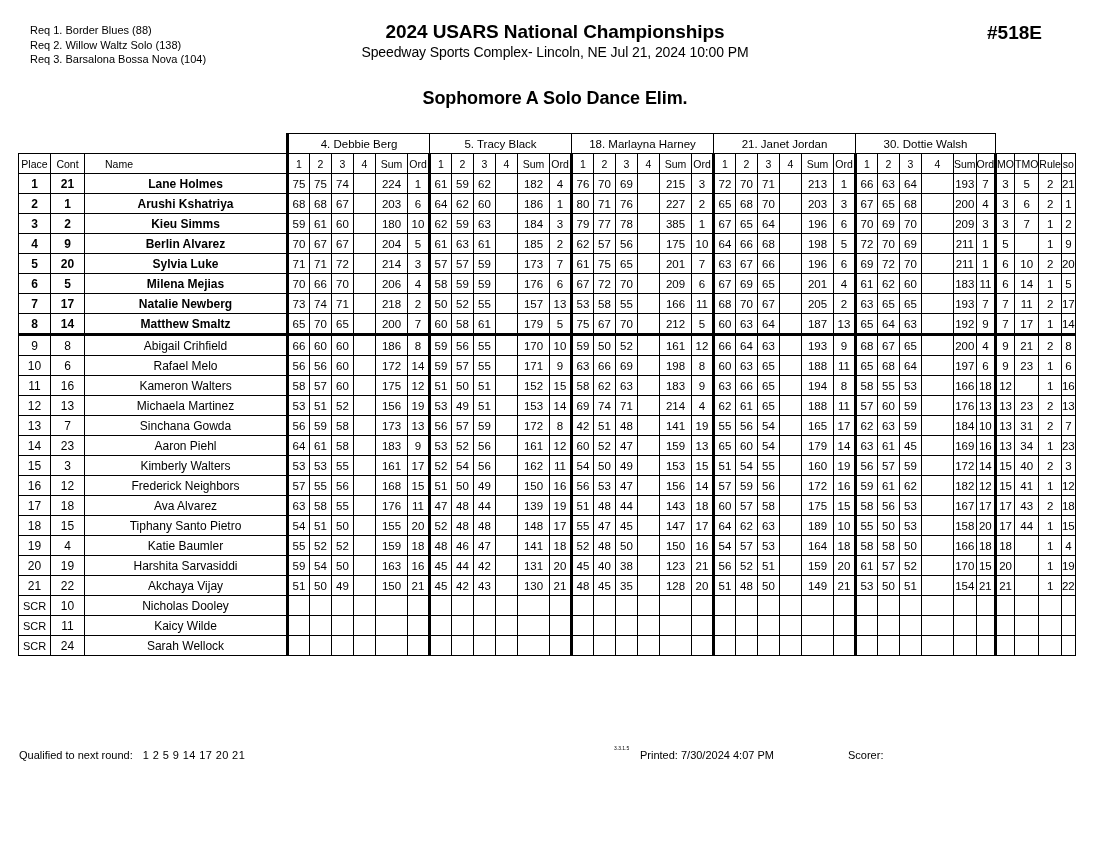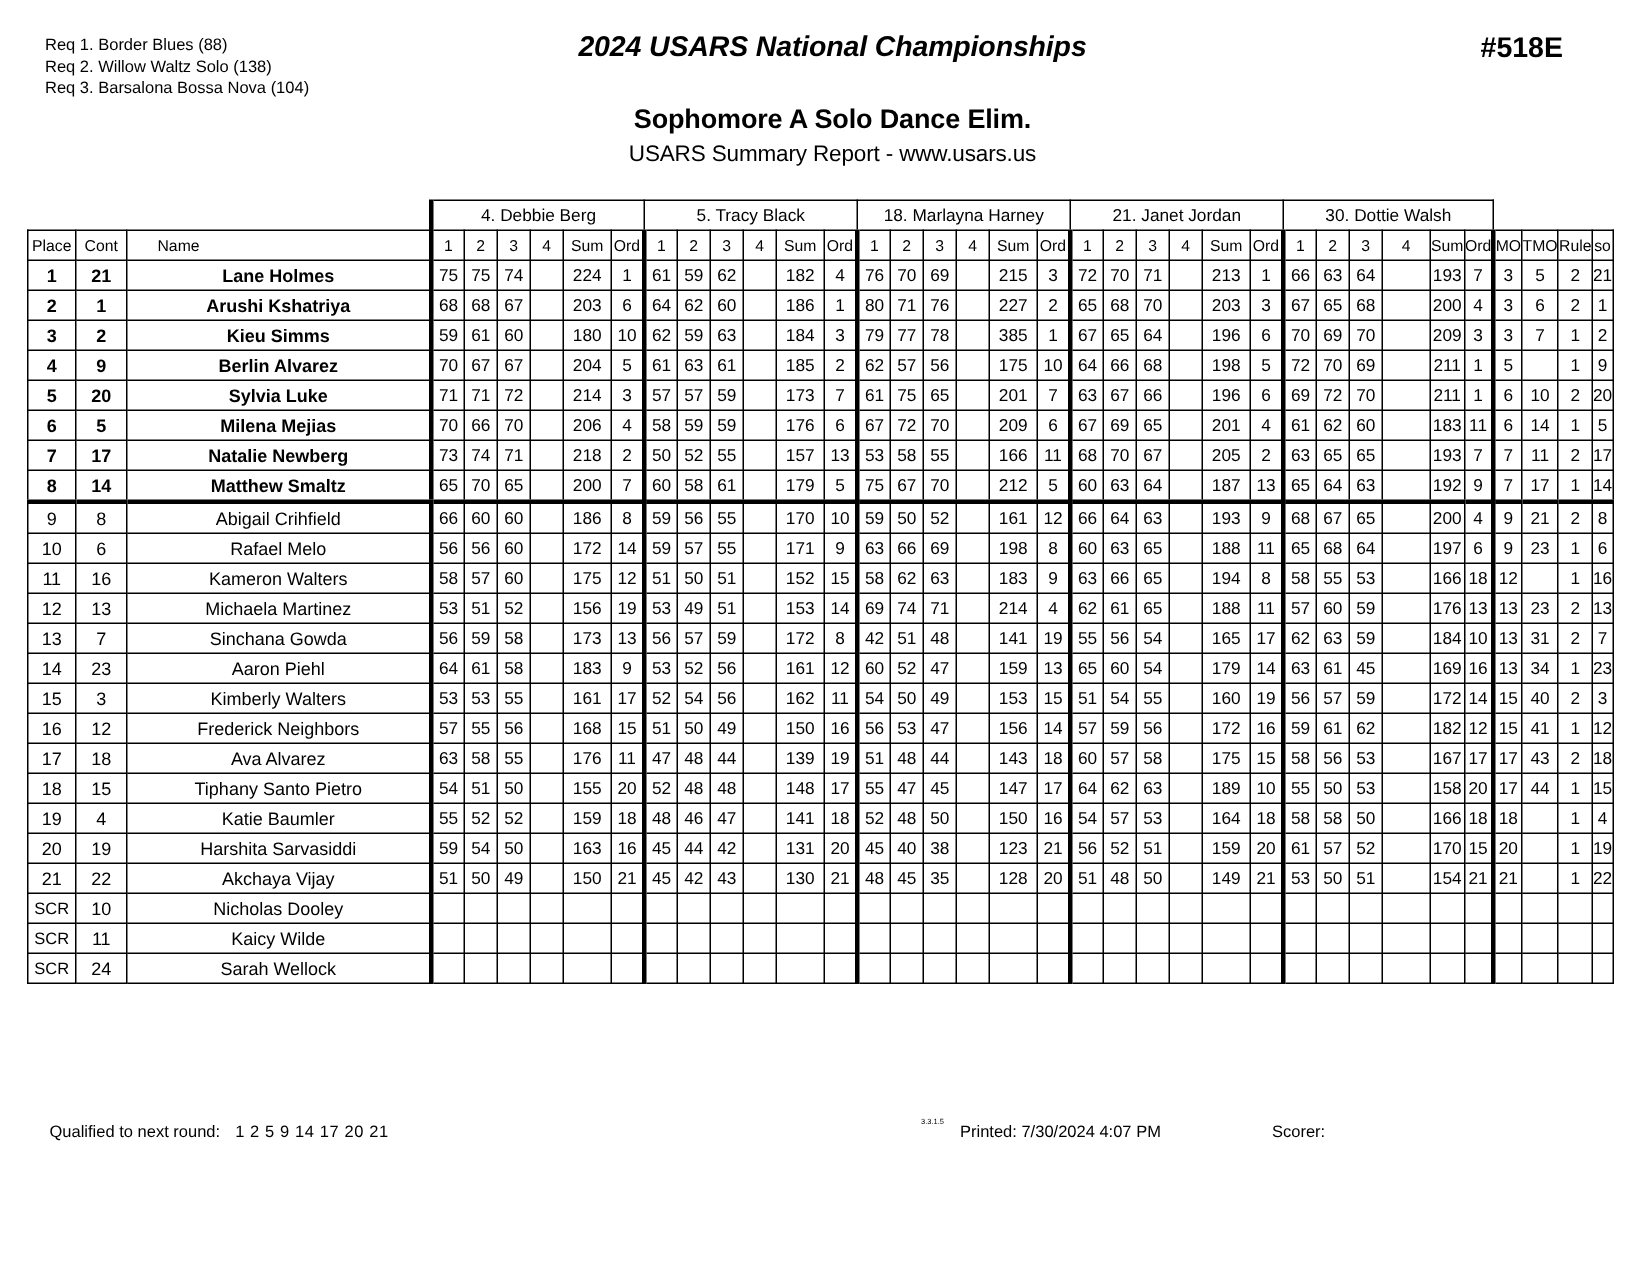--- a/index.html
+++ b/index.html
@@ -34,21 +34,20 @@
     left: 210px;
     top: 20px;
     width: 690px;
     text-align: center;
   }
   .title-main {
     font-size: 19px;
     font-weight: bold;
     letter-spacing: -0.1px;
     line-height: 23px;
-    font-style: italic;
   }
   .title-venue {
     font-size: 14px;
     line-height: 19px;
     letter-spacing: -0.1px;
   }
   .title-event {
     font-size: 18px;
     font-weight: bold;
     line-height: 25px;
@@ -129,39 +128,39 @@
   .scr-row .cell-place { font-size: 11px; font-weight: normal; }
 
   
   .footer {
     position: absolute;
     top: 749px;
     left: 0;
     width: 1100px;
     font-size: 11px;
   }
-  .f-qual { position: absolute; left: 33px; top: 0; white-space: nowrap; }
+  .f-qual { position: absolute; left: 19px; top: 0; white-space: nowrap; }
   .f-qual .q-list { margin-left: 10px; letter-spacing: 0.4px; }
   .f-ver  { position: absolute; left: 614px; top: -4px; font-size: 5px; color:#000; }
   .f-print{ position: absolute; left: 640px; top: 0; white-space: nowrap; }
   .f-scorer{ position: absolute; left: 848px; top: 0; white-space: nowrap; }
 </style>
 </head>
 <body>
 
 <div class="req-block">
   <span class="req-line">Req  1.  Border Blues (88)</span>
   <span class="req-line">Req  2.  Willow Waltz Solo (138)</span>
   <span class="req-line">Req  3.  Barsalona Bossa Nova (104)</span>
 </div>
 
 <div class="title-block">
   <div class="title-main">2024 USARS National Championships</div>
+  <div class="title-venue">Speedway Sports Complex- Lincoln, NE  Jul 21, 2024  10:00 PM</div>
   <div class="title-event">Sophomore A Solo Dance Elim.</div>
-  <div class="title-report">USARS Summary Report - www.usars.us</div>
 </div>
 
 <div class="event-number">#518E</div>
 
 <div class="sheet">
   <table class="grid">
     <colgroup>
       <col style="width:32px">
         <col style="width:34px">
         <col style="width:203px">

